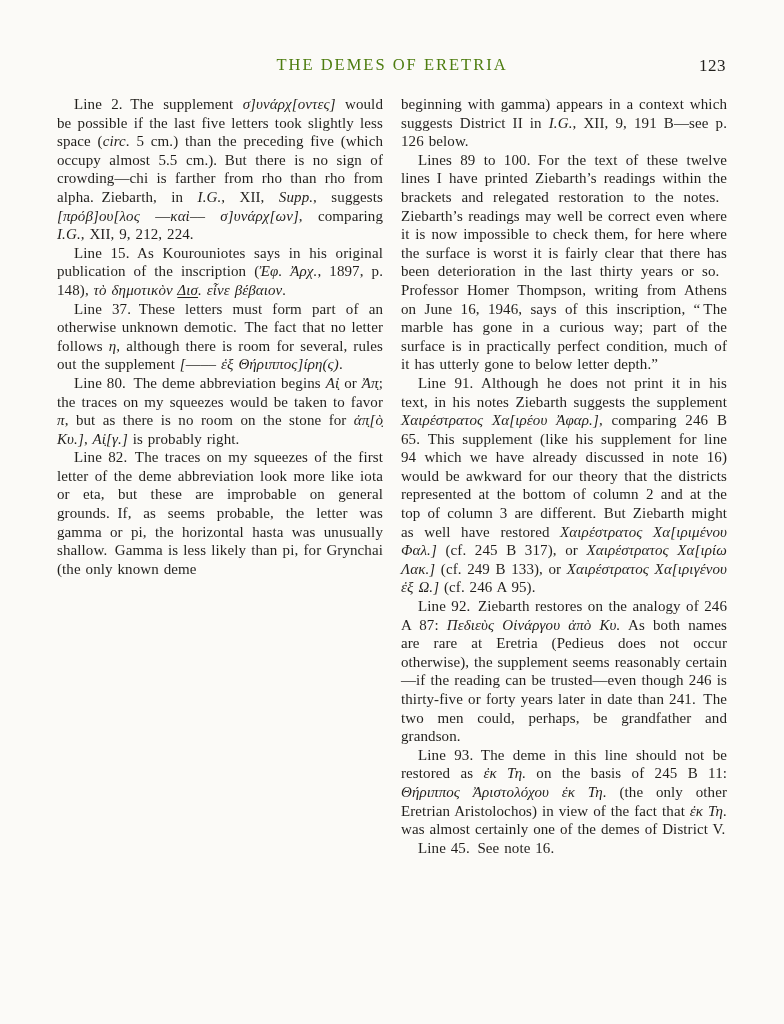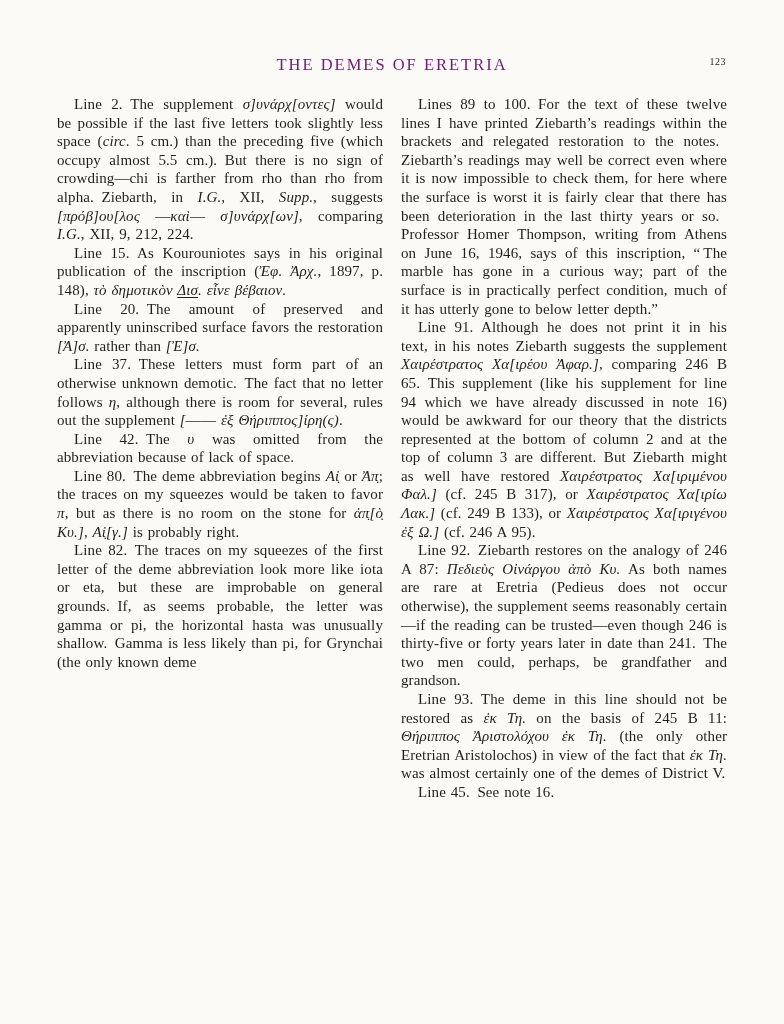--- a/index.html
+++ b/index.html
@@ -21,25 +21,25 @@
     position: relative;
     height: 20px;
     margin-bottom: 20px;
   }
   .running-head .title {
     position: absolute; left: 0; right: 0;
     text-align: center;
     font-size: 16.5px;
     letter-spacing: 2px;
     white-space: nowrap;
-    color: #701a75;
+    color: #4d7c0f;
   }
   .running-head .pagenum {
     position: absolute; right: 1px; top: 1px;
-    font-size: 10px;
+    font-size: 17px;
     letter-spacing: 0.5px;
   }
   .columns {
     display: flex;
     gap: 18px;
   }
   .col {
     width: 326px;
     text-align: justify;
   }
@@ -59,27 +59,26 @@
 
 <div class="page">
   <div class="running-head">
     <div class="title">THE DEMES OF ERETRIA</div>
     <div class="pagenum">123</div>
   </div>
   <div class="columns">
     <div class="col">
         <p class="para indent">Line 2. The supplement <i>σ]υνάρχ[οντες]</i> would be possible if the last five letters took slightly less space (<i>circ</i>. 5 cm.) than the preceding five (which occupy almost 5.5 cm.). But there is no sign of crowding—chi is farther from rho than rho from alpha. Ziebarth, in <i>I.G.</i>, XII, <i>Supp.</i>, suggests <i>[πρόβ]ου[λος ––καὶ–– σ]υνάρχ[ων]</i>, comparing <i>I.G.</i>, XII, 9, 212, 224.</p>
         <p class="para indent">Line 15. As Kourouniotes says in his original publication of the inscription (<i>Ἐφ. Ἀρχ.</i>, 1897, p. 148), <i>τὸ δημοτικὸν <u>Δισ</u>. εἶνε βέβαιον.</i></p>
-        <p class="para indent">Line 20. The amount of preserved and apparently uninscribed surface favors the restoration <i>[Ἀ]σ.</i> rather than <i>[Ἐ]σ.</i></p>
         <p class="para indent">Line 37. These letters must form part of an otherwise unknown demotic. The fact that no letter follows <i>η</i>, although there is room for several, rules out the supplement <i>[–––– ἐξ Θήριππος]ίρη(ς)</i>.</p>
-        <p class="para indent">Line 42. The <i>υ</i> was omitted from the abbreviation because of lack of space.</p>
         <p class="para indent">Line 80. The deme abbreviation begins <i>Αἰ̣</i> or <i>Ἀπ̣</i>; the traces on my squeezes would be taken to favor <i>π</i>, but as there is no room on the stone for <i>ἀπ̣[ὸ̣ Κυ.]</i>, <i>Αἰ̣[γ.]</i> is probably right.</p>
         <p class="para indent">Line 82. The traces on my squeezes of the first letter of the deme abbreviation look more like iota or eta, but these are improbable on general grounds. If, as seems probable, the letter was gamma or pi, the horizontal hasta was unusually shallow. Gamma is less likely than pi, for Grynchai (the only known deme</p>
       </div>
     <div class="col">
+        <p class="para">beginning with gamma) appears in a context which suggests District II in <i>I.G.</i>, XII, 9, 191 B—see p. 126 below.</p>
         <p class="para indent">Lines 89 to 100. For the text of these twelve lines I have printed Ziebarth’s readings within the brackets and relegated restoration to the notes. Ziebarth’s readings may well be correct even where it is now impossible to check them, for here where the surface is worst it is fairly clear that there has been deterioration in the last thirty years or so. Professor Homer Thompson, writing from Athens on June 16, 1946, says of this inscription, “ The marble has gone in a curious way; part of the surface is in practically perfect condition, much of it has utterly gone to below letter depth.”</p>
         <p class="para indent">Line 91. Although he does not print it in his text, in his notes Ziebarth suggests the supplement <i>Χαιρέστρατος Χα[ιρέου Ἀφαρ.]</i>, comparing 246 B 65. This supplement (like his supplement for line 94 which we have already discussed in note 16) would be awkward for our theory that the districts represented at the bottom of column 2 and at the top of column 3 are different. But Ziebarth might as well have restored <i>Χαιρέστρατος Χα[ιριμένου Φαλ.]</i> (cf. 245 B 317), or <i>Χαιρέστρατος Χα[ιρίω Λακ.]</i> (cf. 249 B 133), or <i>Χαιρέστρατος Χα[ιριγένου ἐξ Ω.]</i> (cf. 246 A 95).</p>
         <p class="para indent">Line 92. Ziebarth restores on the analogy of 246 A 87: <i>Πεδιεὺς Οἰνάργου ἀπὸ Κυ.</i> As both names are rare at Eretria (Pedieus does not occur otherwise), the supplement seems reasonably certain—if the reading can be trusted—even though 246 is thirty-five or forty years later in date than 241. The two men could, perhaps, be grandfather and grandson.</p>
         <p class="para indent">Line 93. The deme in this line should not be restored as <i>ἐκ Τη.</i> on the basis of 245 B 11: <i>Θήριππος Ἀριστολόχου ἐκ Τη.</i> (the only other Eretrian Aristolochos) in view of the fact that <i>ἐκ Τη.</i> was almost certainly one of the demes of District V.</p>
         <p class="para indent">Line 45. See note 16.</p>
       </div>
   </div>
 </div>
 
 </body></html>

